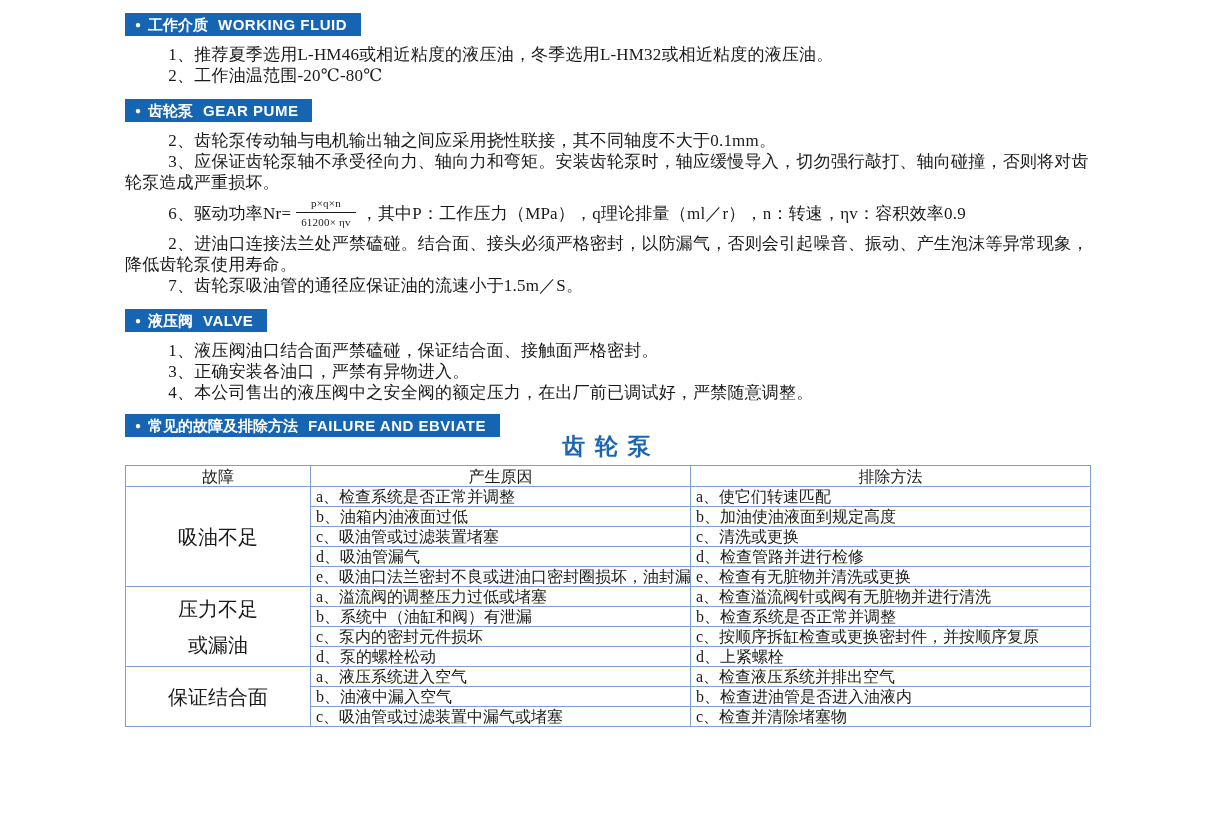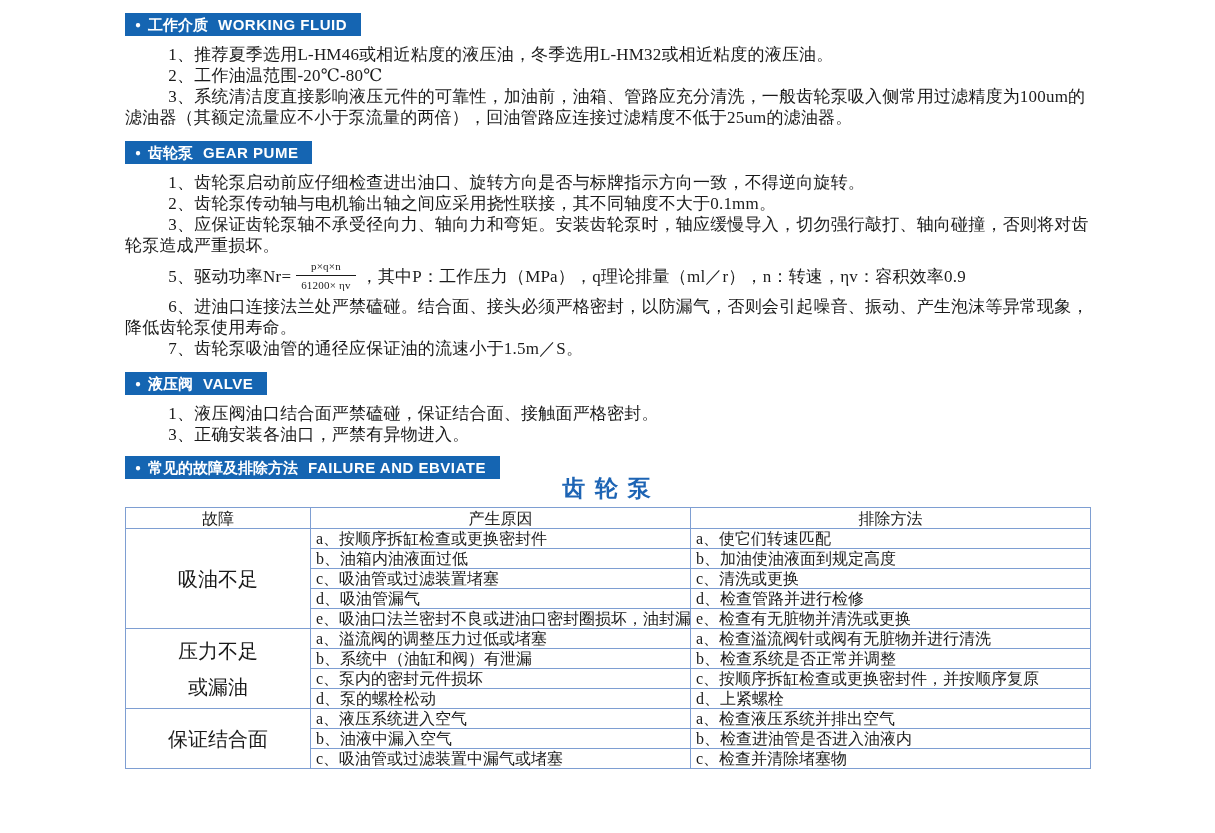--- a/index.html
+++ b/index.html
@@ -67,52 +67,51 @@
 
 <div class="page">
 
   <section class="sec-gap-a">
     <div class="bar">
       <span class="bullet">●</span><span class="zh">工作介质</span><span class="en">WORKING FLUID</span>
     </div>
     <div class="items">
       <p class="item">1、推荐夏季选用L-HM46或相近粘度的液压油，冬季选用L-HM32或相近粘度的液压油。</p>
       <p class="item">2、工作油温范围-20℃-80℃</p>
-      <p class="item">3、系统清洁度直接影响液压元件的可靠性，加油前，油箱、管路应充分清洗，一般齿轮泵吸入侧常用过滤精度为100um的滤油器（其额定流量应不小于泵流量的两倍），回油管路应连接过滤精度不低于25um的滤油器。</p>
     </div>
   </section>
 
   <section class="sec-gap-a">
     <div class="bar">
       <span class="bullet">●</span><span class="zh">齿轮泵</span><span class="en">GEAR PUME</span>
     </div>
     <div class="items">
-      <p class="item">1、齿轮泵启动前应仔细检查进出油口、旋转方向是否与标牌指示方向一致，不得逆向旋转。</p>
       <p class="item">2、齿轮泵传动轴与电机输出轴之间应采用挠性联接，其不同轴度不大于0.1mm。</p>
       <p class="item">3、应保证齿轮泵轴不承受径向力、轴向力和弯矩。安装齿轮泵时，轴应缓慢导入，切勿强行敲打、轴向碰撞，否则将对齿轮泵造成严重损坏。</p>
       <div class="item formula-line">
-        <span>5、驱动功率Nr=</span>
+        <span>6、驱动功率Nr=</span>
         <span class="frac">
           <span class="num">p×q×n</span>
           <span class="den">61200× ηv</span>
         </span>
         <span>，其中P：工作压力（MPa），q理论排量（ml／r），n：转速，ηv：容积效率0.9</span>
       </div>
-      <p class="item">6、进油口连接法兰处严禁磕碰。结合面、接头必须严格密封，以防漏气，否则会引起噪音、振动、产生泡沫等异常现象，降低齿轮泵使用寿命。</p>
+      <p class="item">2、进油口连接法兰处严禁磕碰。结合面、接头必须严格密封，以防漏气，否则会引起噪音、振动、产生泡沫等异常现象，降低齿轮泵使用寿命。</p>
       <p class="item">7、齿轮泵吸油管的通径应保证油的流速小于1.5m／S。</p>
     </div>
   </section>
 
   <section class="sec-gap-b">
     <div class="bar">
       <span class="bullet">●</span><span class="zh">液压阀</span><span class="en">VALVE</span>
     </div>
     <div class="items">
       <p class="item">1、液压阀油口结合面严禁磕碰，保证结合面、接触面严格密封。</p>
       <p class="item">3、正确安装各油口，严禁有异物进入。</p>
+      <p class="item">4、本公司售出的液压阀中之安全阀的额定压力，在出厂前已调试好，严禁随意调整。</p>
     </div>
   </section>
 
   <section>
     <div class="bar">
       <span class="bullet">●</span><span class="zh">常见的故障及排除方法</span><span class="en">FAILURE AND EBVIATE</span>
     </div>
     <div class="table-title">齿 轮 泵</div>
 
     <table class="fault-table">
@@ -124,21 +123,21 @@
       <thead>
         <tr>
           <th>故障</th>
           <th>产生原因</th>
           <th>排除方法</th>
         </tr>
       </thead>
       <tbody>
         <tr>
           <td class="fault" rowspan="5">吸油不足</td>
-          <td>a、按顺序拆缸检查或更换密封件</td>
+          <td>a、检查系统是否正常并调整</td>
           <td>a、使它们转速匹配</td>
         </tr>
         <tr>
           <td>b、油箱内油液面过低</td>
           <td>b、加油使油液面到规定高度</td>
         </tr>
         <tr>
           <td>c、吸油管或过滤装置堵塞</td>
           <td>c、清洗或更换</td>
         </tr>

